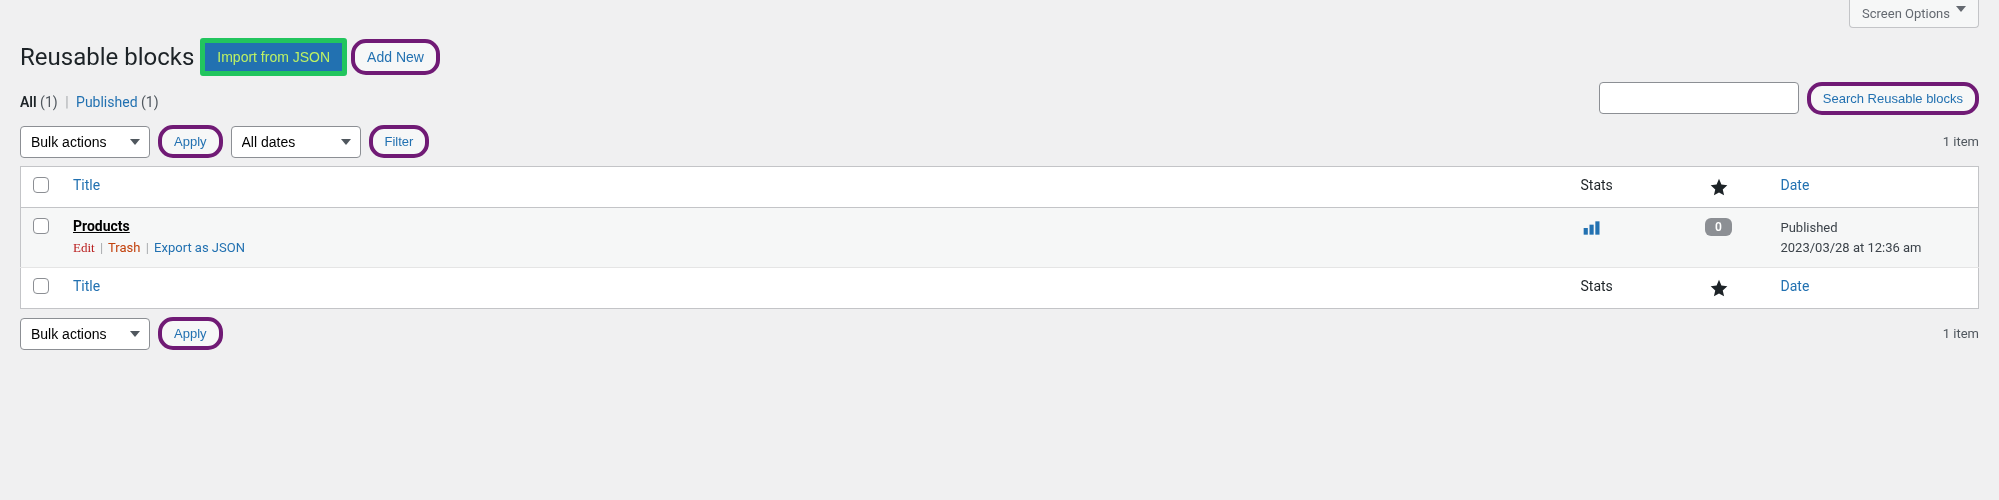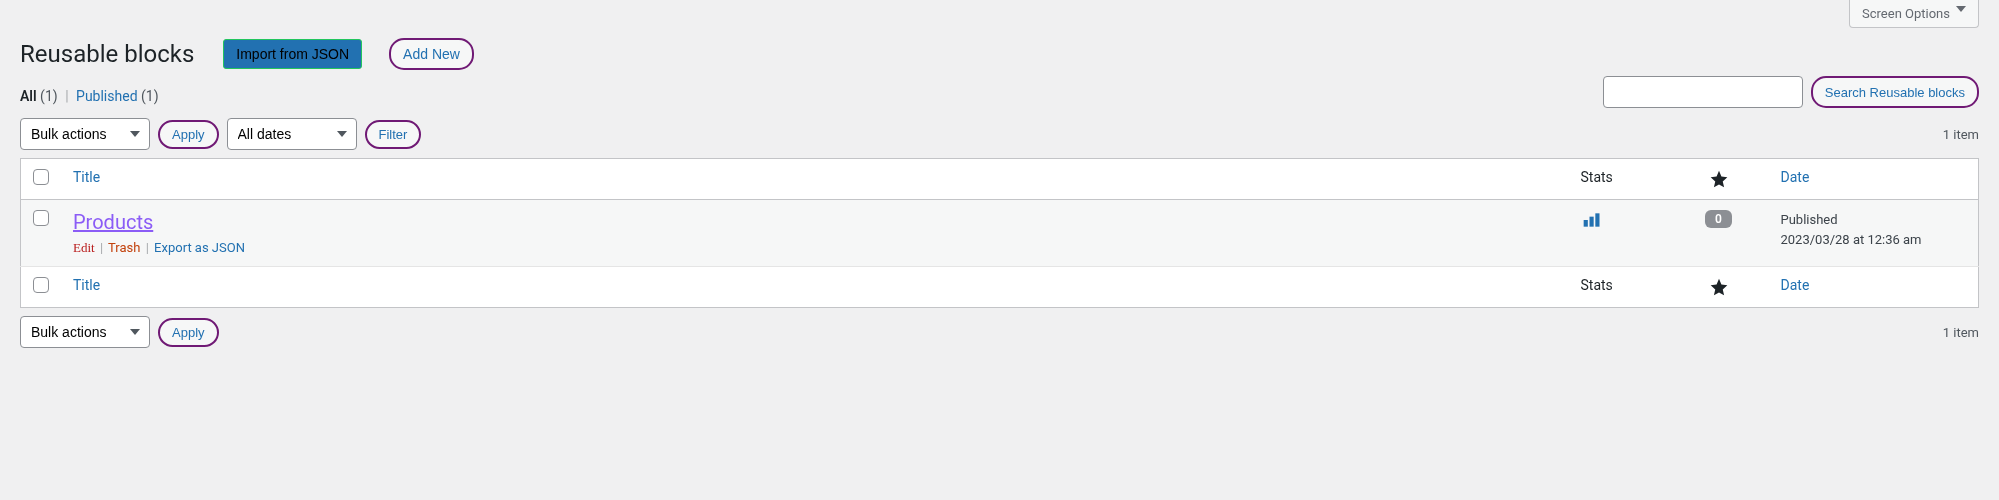--- a/index.html
+++ b/index.html
@@ -26,42 +26,42 @@
       font-size: 13px;
       color: #646970;
       cursor: pointer;
       display: flex;
       align-items: flex-start;
       gap: 6px;
     }
     .header-row {
       display: flex;
       align-items: center;
-      gap: 27px;
+      gap: 4px;
       margin-bottom: 18px;
     }
     h1 {
       font-size: 24px;
       font-weight: 400;
       color: #1d2327;
       margin-right: 2px;
     }
     .btn-primary {
       background: #2271b1;
-      color: #000000;
-      border: 1px solid #22c55e;
+      color: #bef264;
+      border: 5px solid #22c55e;
       padding: 6px 12px;
       font-size: 14px;
       border-radius: 3px;
       cursor: pointer;
     }
     .btn-outline, .btn-outline-sm {
       background: #f6f7f7;
       color: #2271b1;
-      border: 2px solid #701a75;
+      border: 4px solid #701a75;
       padding: 6px 12px;
       font-size: 14px;
       border-radius: 15px;
       cursor: pointer;
     }
     .btn-outline-sm {
       padding: 5px 12px;
       font-size: 13px;
     }
     .subsubsub {
@@ -139,21 +139,21 @@
       font-size: 14px;
     }
     table.wp-list thead { border-bottom: 1px solid #c3c4c7; }
     table.wp-list tfoot { border-top: 1px solid #c3c4c7; }
     .col-check { width: 32px; }
     .col-title { width: auto; }
     .col-stats { width: 100px; }
     .col-star { width: 100px; text-align: center; }
     .col-date { width: 210px; }
     .link-col { color: #2271b1; cursor: pointer; }
-    .row-title { color: #8b5cf6; font-weight: 400; font-size: 20px; }
+    .row-title { color: #000000; font-weight: 700; font-size: 14px; }
     .row-actions { margin-top: 6px; font-size: 13px; }
     .row-actions a { text-decoration: none; }
     .row-actions .edit { color: #b91c1c; font-family: Liberation Serif, serif; }
     .row-actions .trash { color: #c2410c; }
     .row-actions .export { color: #2271b1; }
     .row-actions .sep { color: #a7aaad; margin: 0 2px; }
     tbody tr { border-bottom: 1px solid #e5e5e5; background: #f6f7f7; }
     .checkbox {
       width: 16px; height: 16px;
       border: 1px solid #8c8f94;

